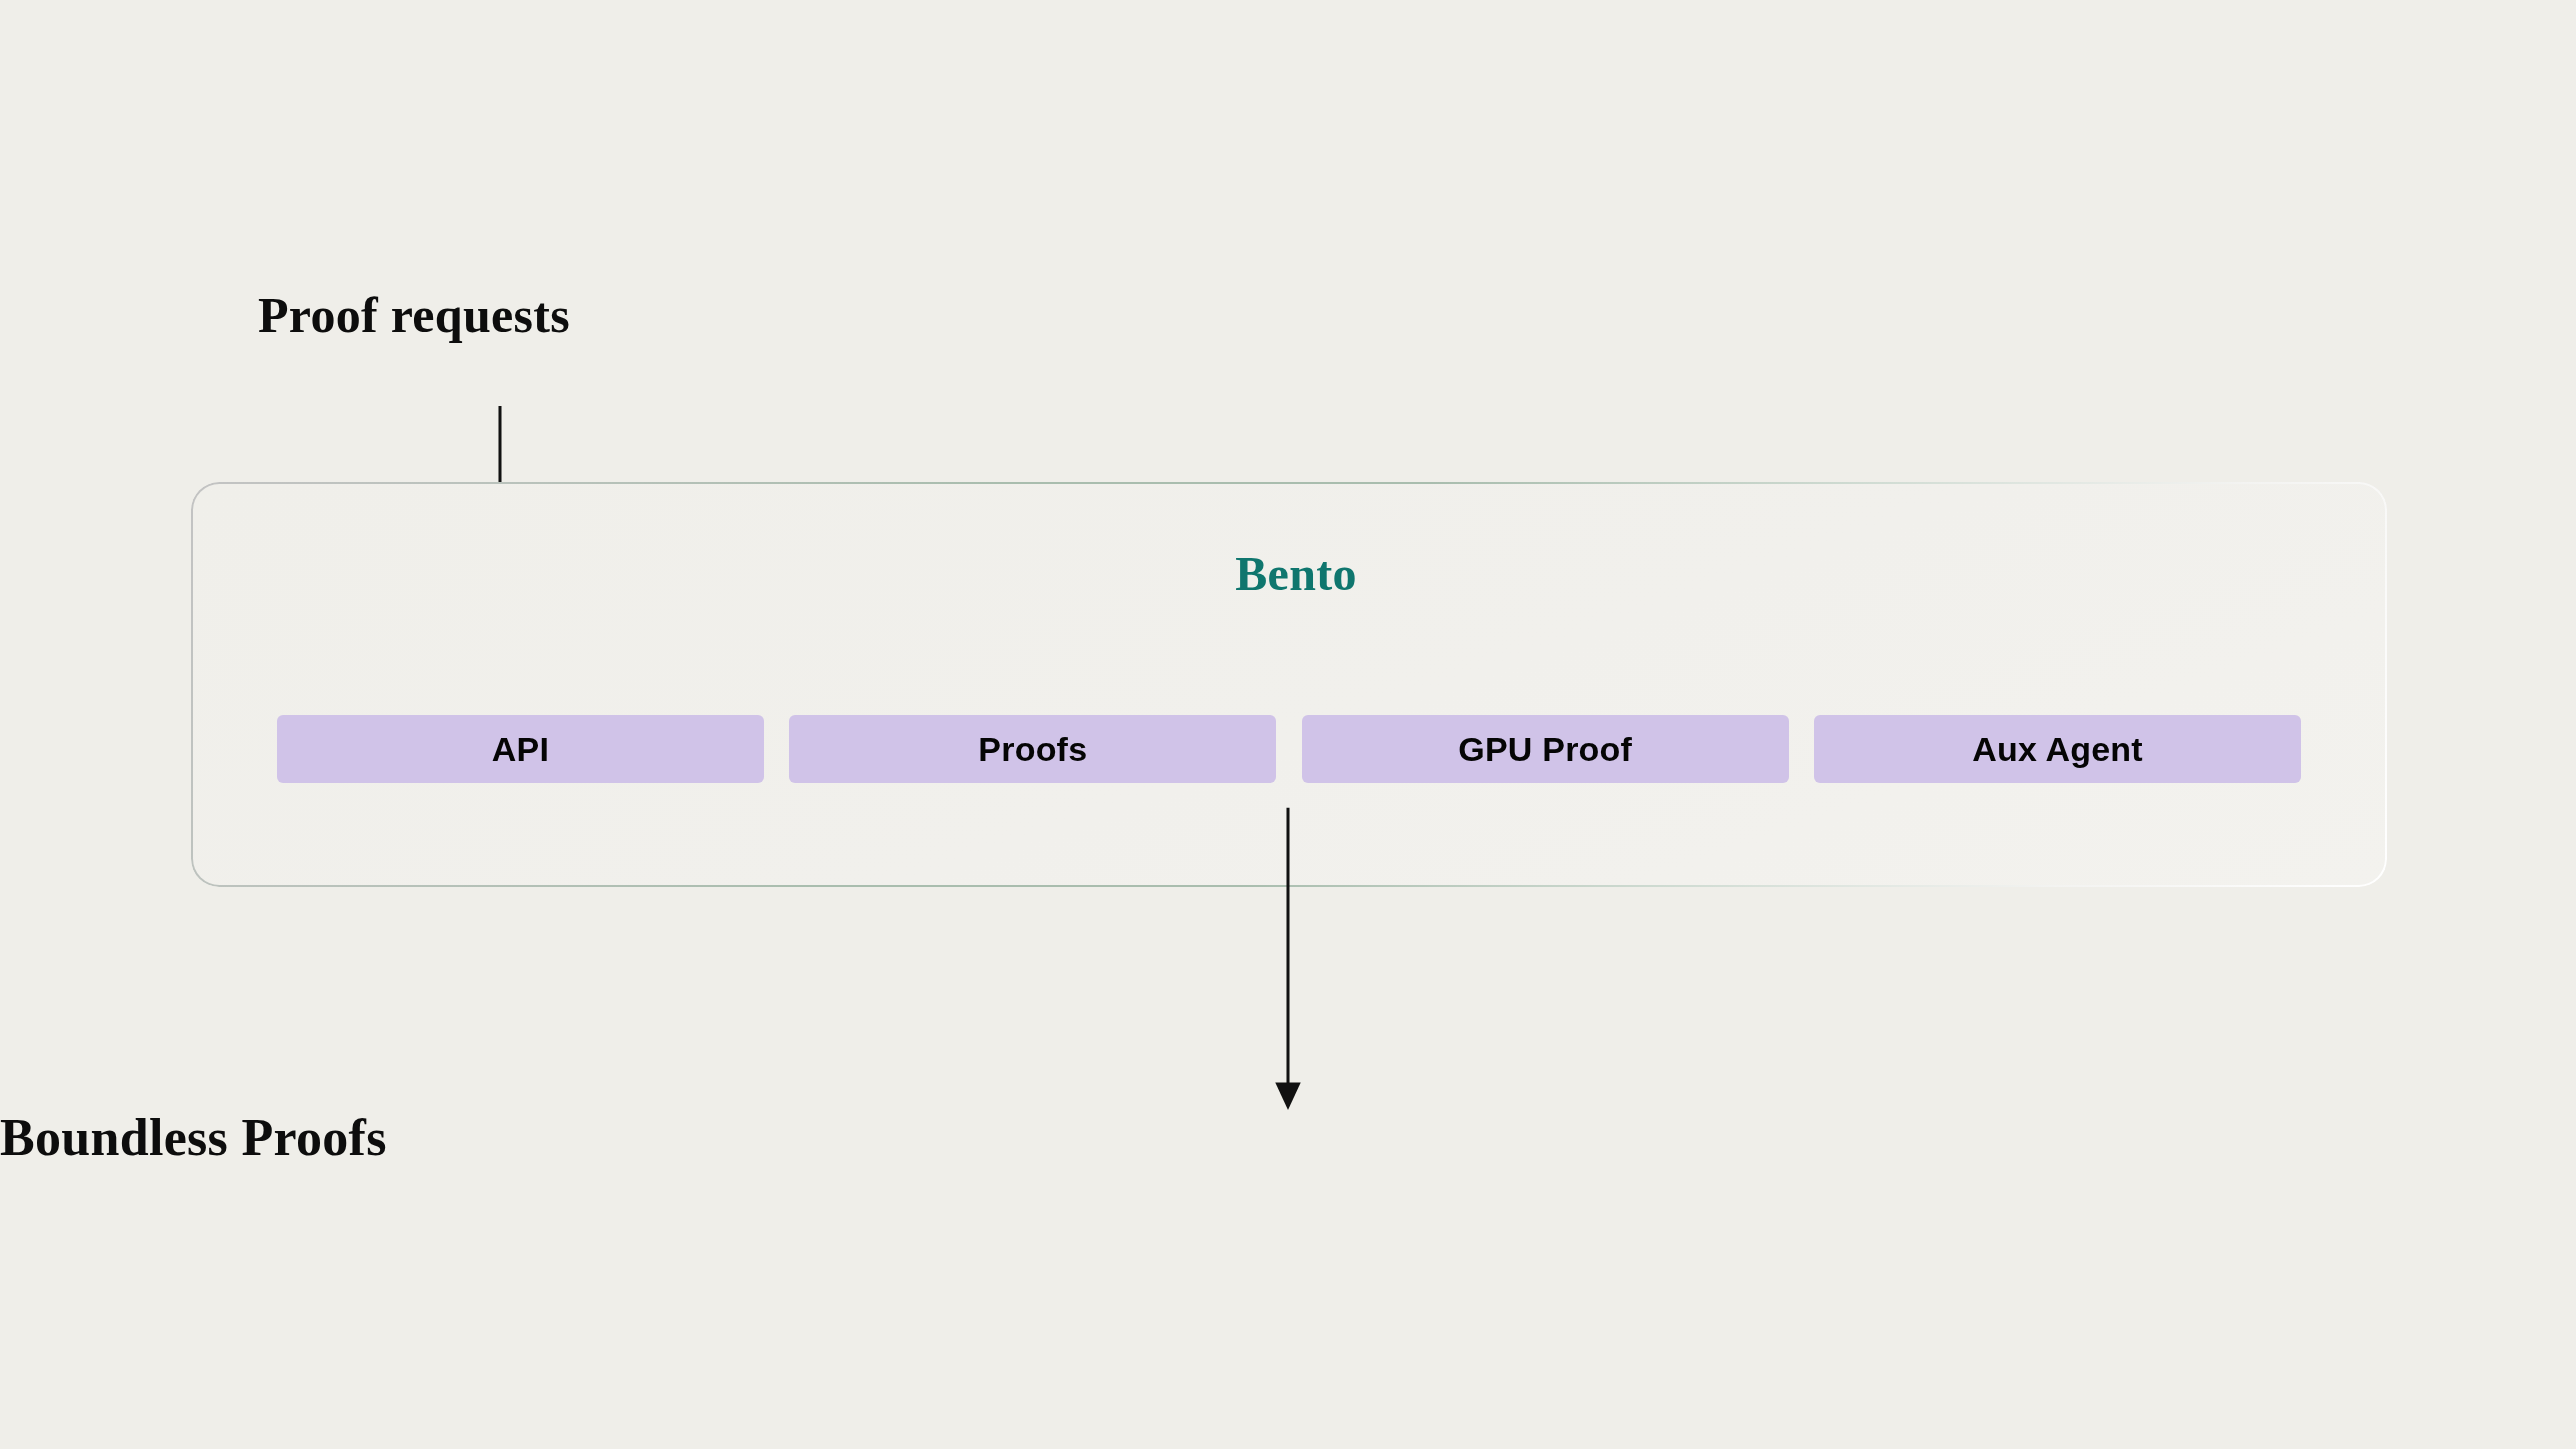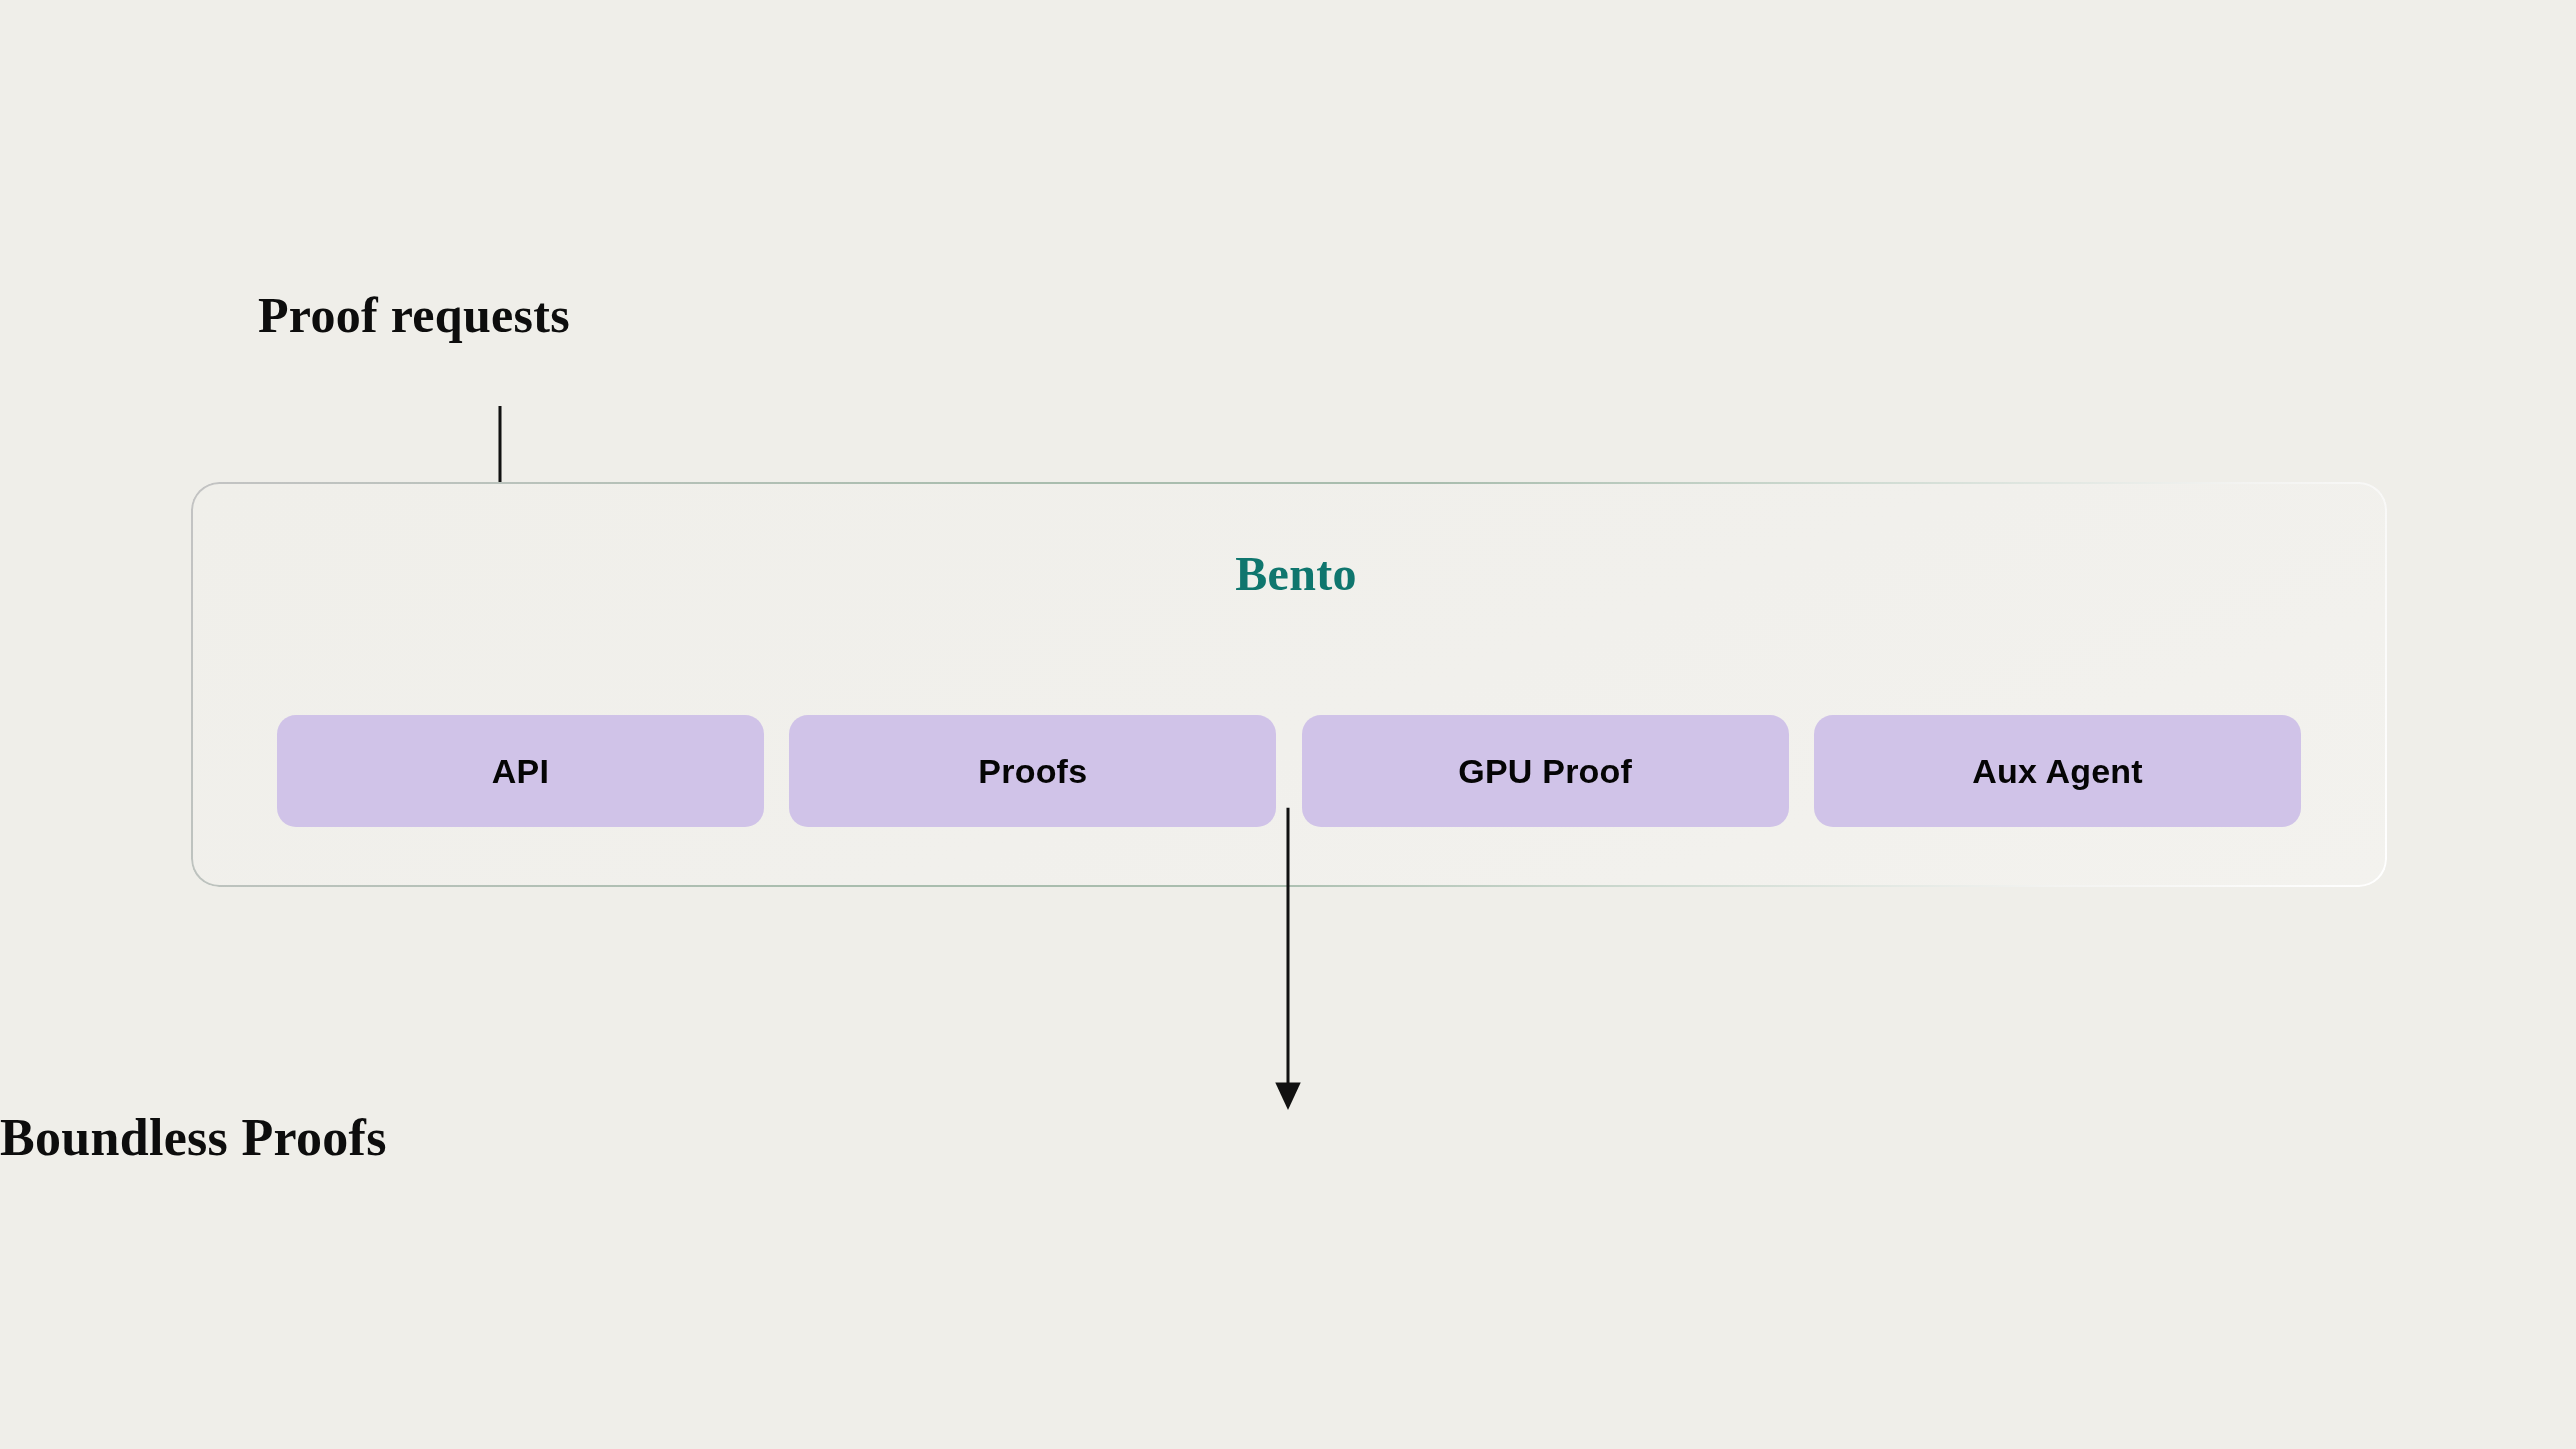--- a/index.html
+++ b/index.html
@@ -131,23 +131,23 @@
     left: 277px;
     top: 715px;
     width: 2024px;
     height: 96px;
     display: flex;
     flex-direction: row;
     gap: 25.5px;
   }
   .component-box {
     flex: 1 1 0;
-    height: 112px;
+    height: 68px;
     background: #d0c3e8;
-    border-radius: 19px;
+    border-radius: 6px;
     display: flex;
     align-items: center;
     justify-content: center;
   }
   .component-label {
     font-family: "Liberation Sans", sans-serif;
     font-weight: 700;
     font-size: 34px;
     letter-spacing: 0.2px;
     color: #050505;

